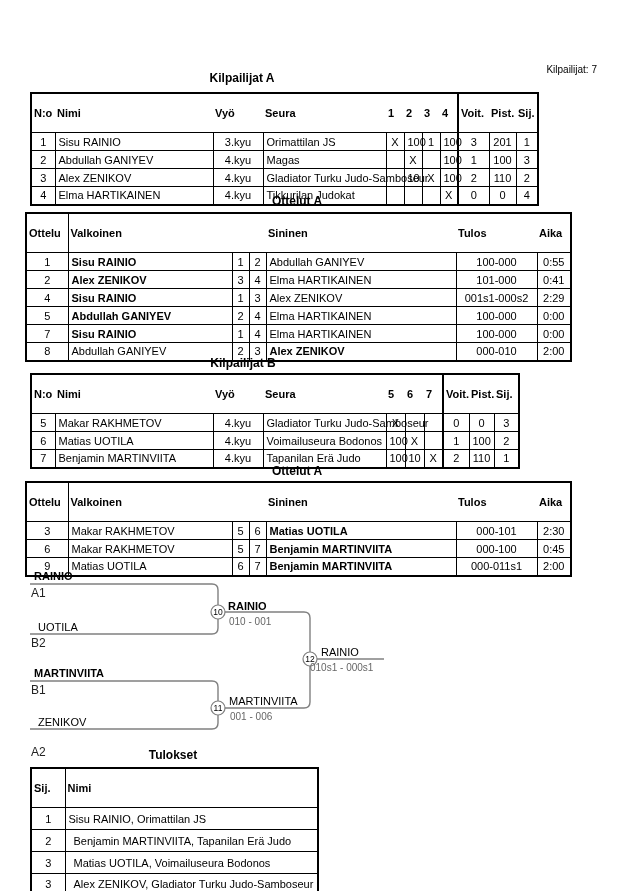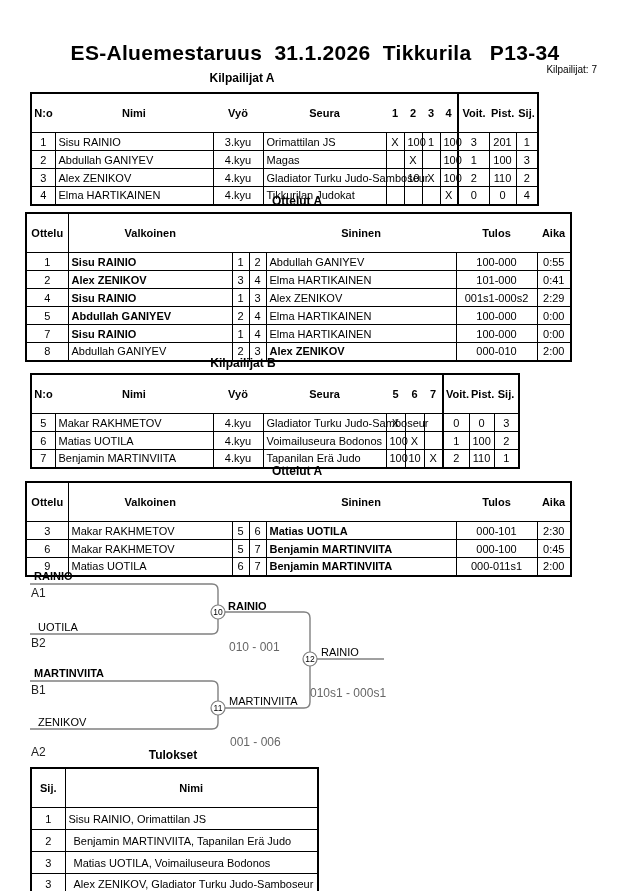--- a/index.html
+++ b/index.html
@@ -7,46 +7,45 @@
            font-family:"Liberation Sans", sans-serif; color:#000; overflow:hidden; }
 
   .title { position:absolute; top:41px; left:0; width:630px; text-align:center;
            font-size:21px; font-weight:bold; white-space:pre; letter-spacing:.3px; }
   .count { position:absolute; top:64px; right:33px; font-size:10px; }
   .sec-title { position:absolute; width:160px; text-align:center;
                font-size:12px; font-weight:bold; white-space:nowrap; }
 
   table.grid { position:absolute; border-collapse:collapse; table-layout:fixed;
                font-size:11px; border:2px solid #000; background:#fff; }
-  .grid th { font-weight:bold; text-align:center; padding:13px 2px; border:none;
+  .grid th { font-weight:bold; text-align:left; padding:13px 2px; border:none;
              white-space:nowrap; overflow:visible; }
   .grid td { border:1px solid #000; padding:0 3px; text-align:center;
              white-space:nowrap; overflow:visible; }
   .grid td.l { text-align:left; }
   .grid .thick { border-left:2px solid #000 !important; }
   .grid th.rdiv { border-right:1px solid #000;margin-top:32px; }
   .hdr15 { height:15px; }
   .hdr18 { height:18px; }
   .r18 { height:18px; }
   .r22 { height:22px; }
   .b { font-weight:bold; }
   .ovf { white-space:nowrap; }
 
   svg.bracket { position:absolute; left:0; top:0; pointer-events:none; }
   .bk-name { position:absolute; font-size:11px; font-weight:bold; white-space:nowrap; }
   .bk-name.reg { font-weight:normal; }
   .bk-seed { position:absolute; font-size:12px; color:#222; white-space:nowrap; }
-  .bk-score { position:absolute; font-size:12px; color:#666; white-space:nowrap;margin-top:24px; }
+  .bk-score { position:absolute; font-size:10px; color:#666; white-space:nowrap; }
 </style>
 </head>
 <body>
 
 <div class="sheet">
 
-  <div class="title">ES-Aluemestaruus  31.1.2026  Tikkurila   P13-34</div>
   <div class="count">Kilpailijat: 7</div>
 
   <div class="sec-title" style="left:162px; top:71px;">Kilpailijat A</div>
   <table class="grid" style="left:30px; top:92px; width:507px;">
     <colgroup>
         <col style="width:24px">
         <col style="width:158px">
         <col style="width:50px">
         <col style="width:123px">
         <col style="width:18px">

